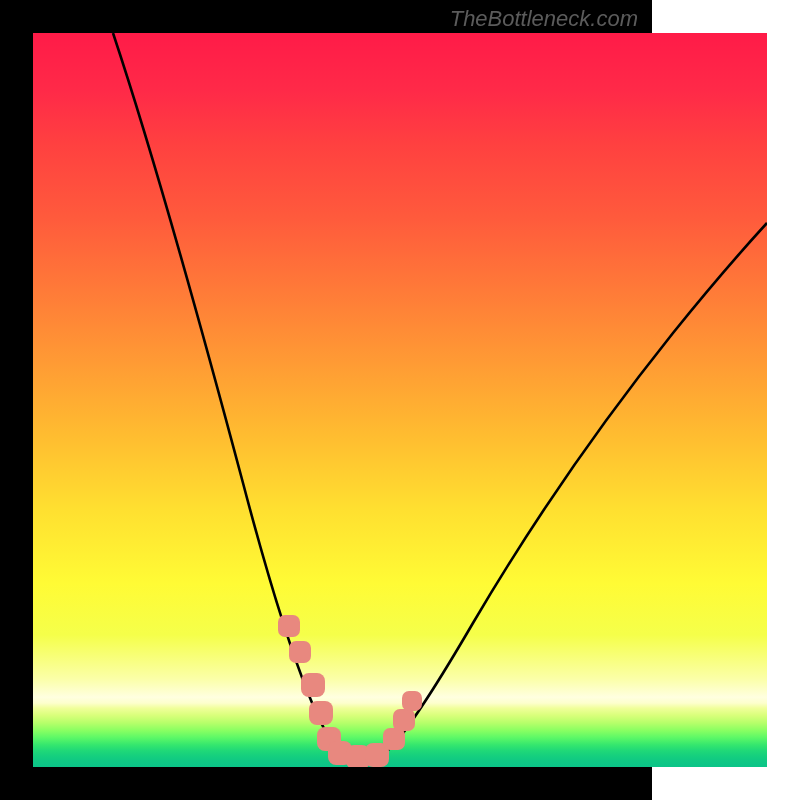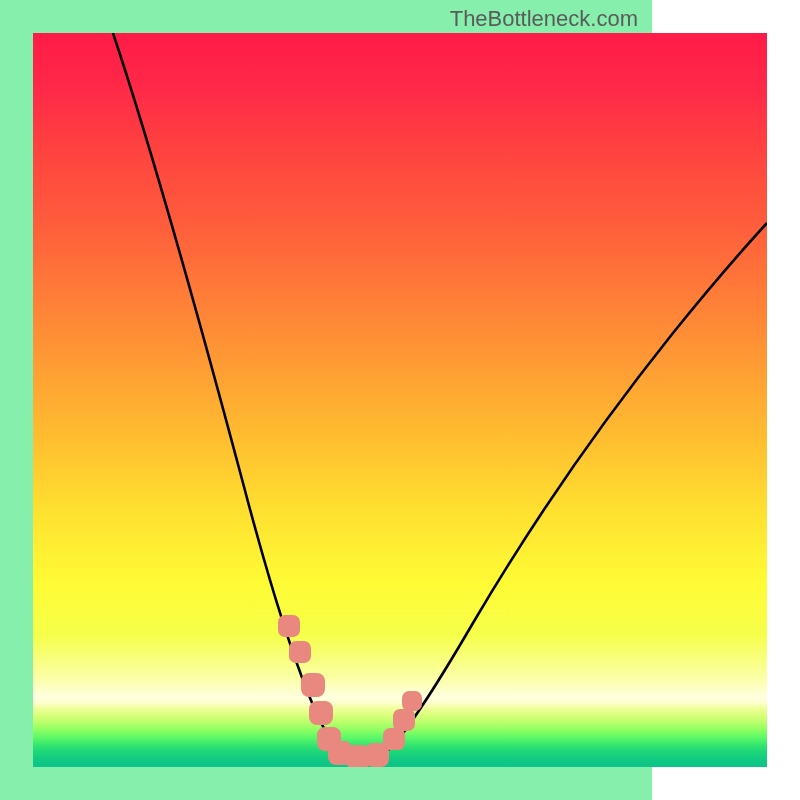--- a/index.html
+++ b/index.html
@@ -6,22 +6,23 @@
     margin: 0;
     padding: 0;
     width: 800px;
     height: 800px;
     overflow: hidden;
     font-family: Arial, Helvetica, sans-serif;
   }
   .frame {
     width: 652px;
     height: 800px;
-    background: #86efac;
+    background: #000000;
     position: relative;
+    font-style: italic;
   }
   .watermark {
     position: absolute;
     top: 6px;
     right: 14px;
     color: #5b5b5b;
     font-size: 22px;
     font-family: Arial, sans-serif;
     z-index: 10;
   }

